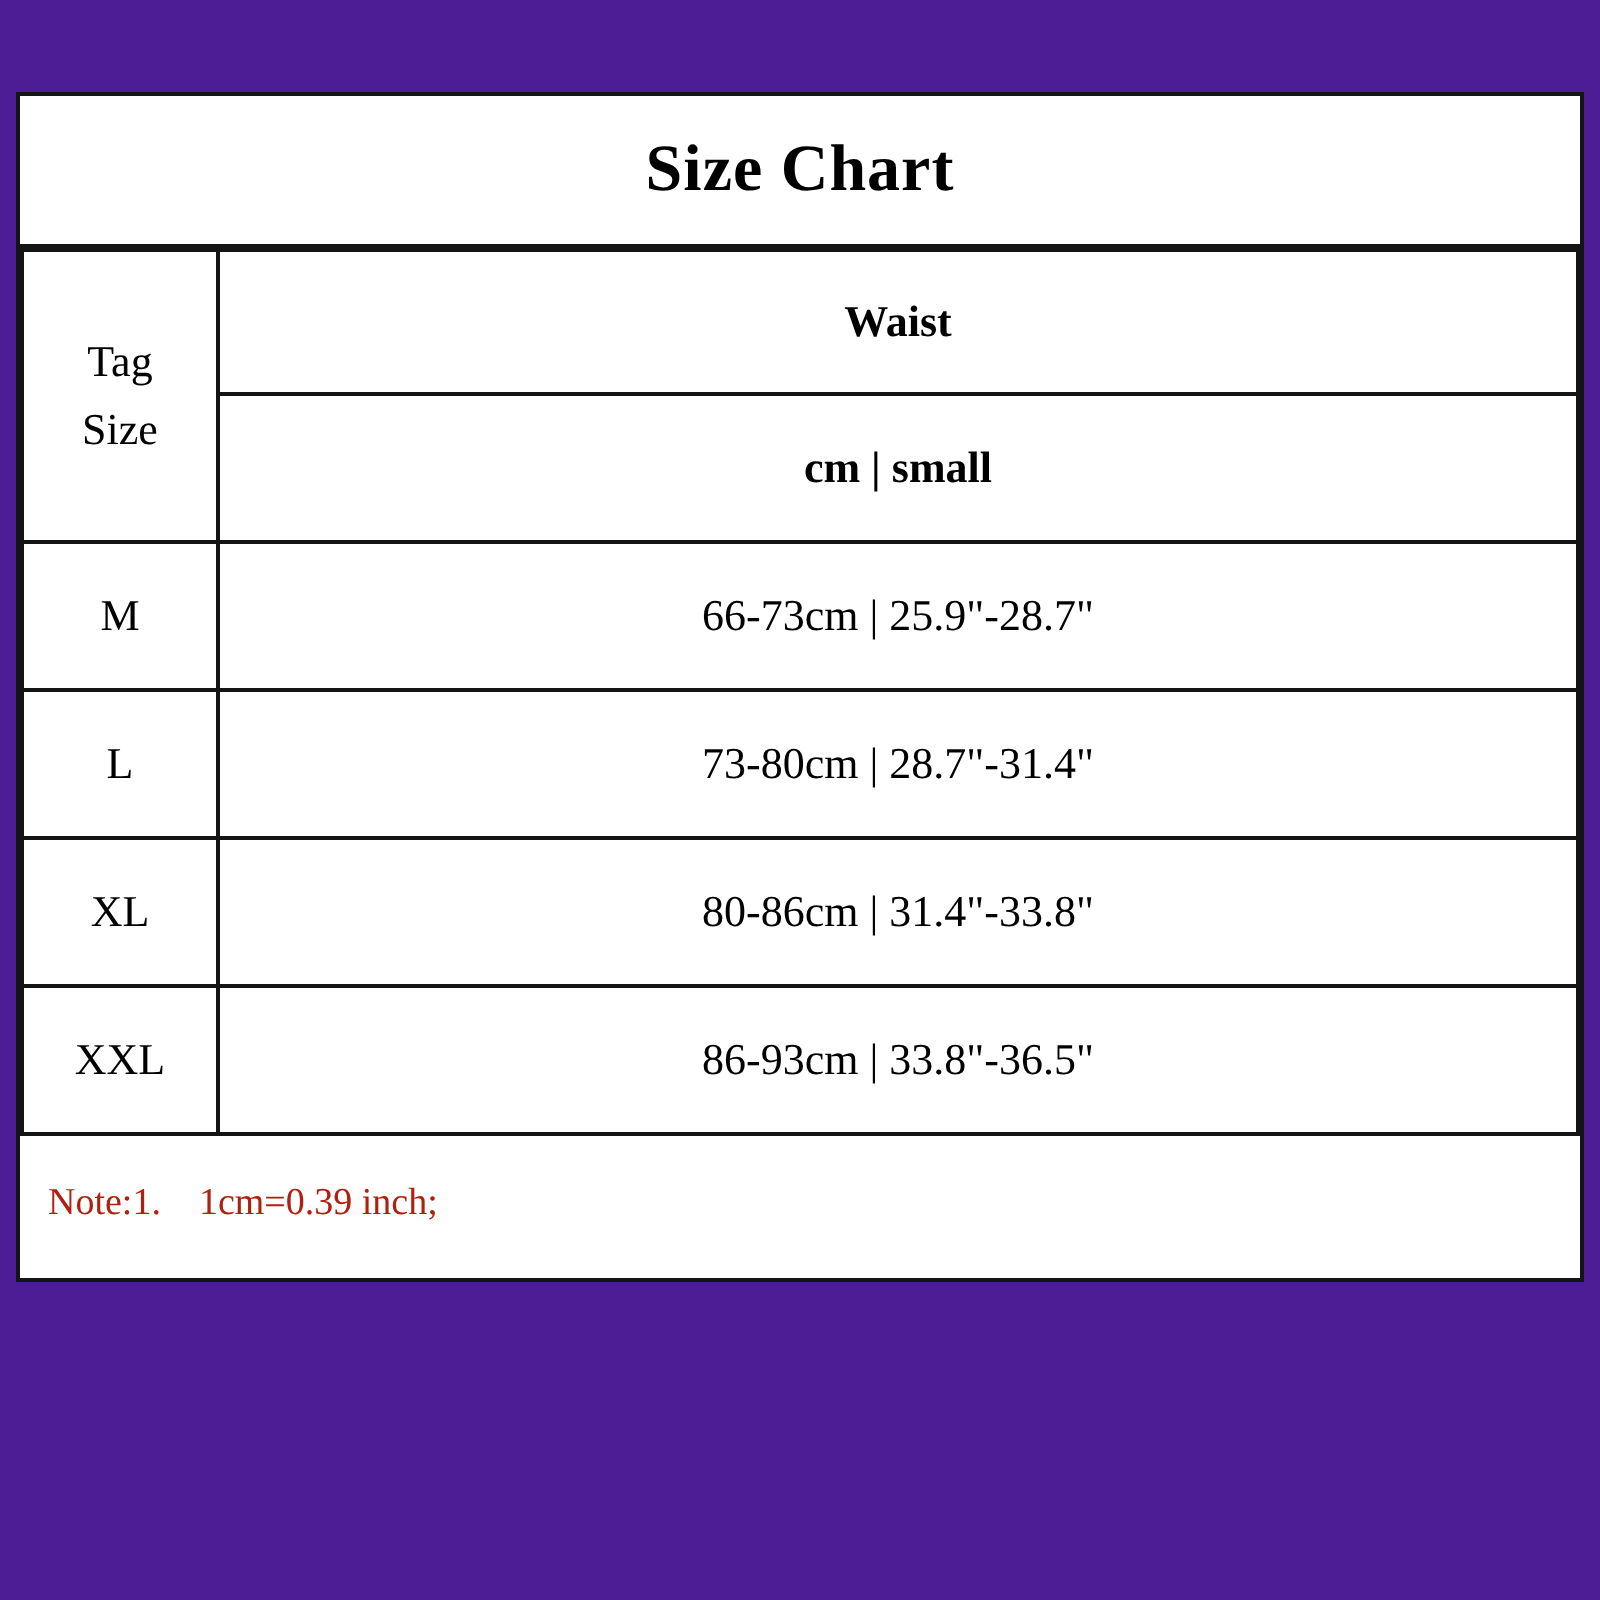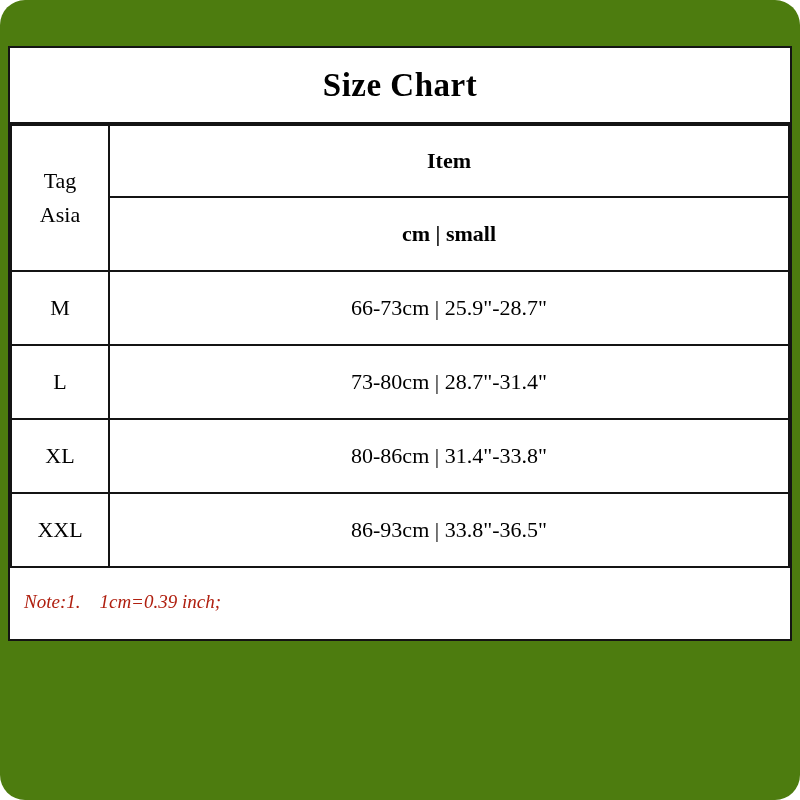--- a/index.html
+++ b/index.html
@@ -11,22 +11,21 @@
   }
   body {
     font-family: "Liberation Serif", serif;
     color: #000000;
   }
   .page {
     position: relative;
     width: 800px;
     height: 800px;
     box-sizing: border-box;
-    background: #4d7c0f;
-    border-radius: 25px;
+    background: #4c1d95;
   }
   .chart-wrap {
     position: absolute;
     left: 8px;
     top: 46px;
     width: 784px;
     box-sizing: border-box;
     border: 2px solid #141414;
     background: #ffffff;
   }
@@ -80,21 +79,20 @@
   }
   td.size-value {
     height: 72px;
     font-size: 22px;
     border-right: none;
   }
   .tag-line-1 { display: block; }
   .tag-line-2 { display: block; }
   .notes {
     padding: 14px 0 16px 0;
-    font-style: italic;
   }
   .note-line {
     color: #b02010;
     font-size: 19px;
     padding: 9px 0 9px 14px;
     line-height: 1.2;
     white-space: pre;
   }
 </style>
 </head>
@@ -105,23 +103,23 @@
 
     <div class="title-row">
       <div class="title-text">Size Chart</div>
     </div>
 
     <table class="size-table">
       <tbody>
         <tr>
           <td class="tagsize-cell" rowspan="2">
             <span class="tag-line-1">Tag</span>
-            <span class="tag-line-2">Asia</span>
+            <span class="tag-line-2">Size</span>
           </td>
-          <td class="head-waist">Item</td>
+          <td class="head-waist">Waist</td>
         </tr>
         <tr>
           <td class="head-unit">cm | small</td>
         </tr>
 
         <tr>
           <td class="size-label">M</td>
           <td class="size-value">66-73cm | 25.9"-28.7"</td>
         </tr>
         <tr>

